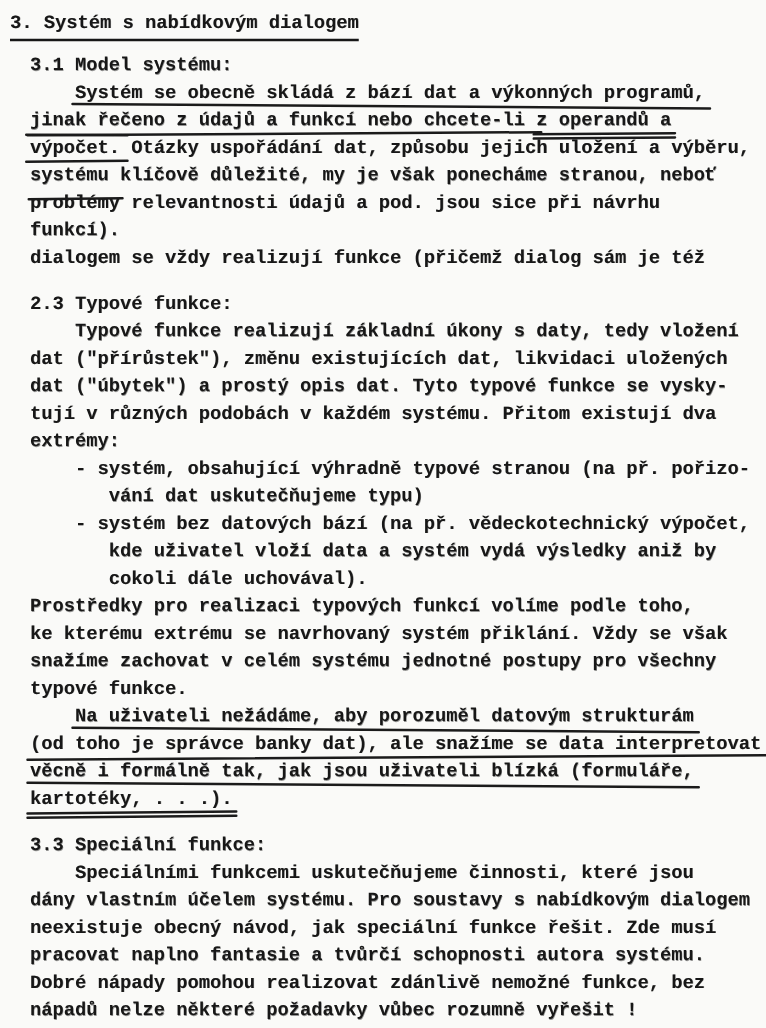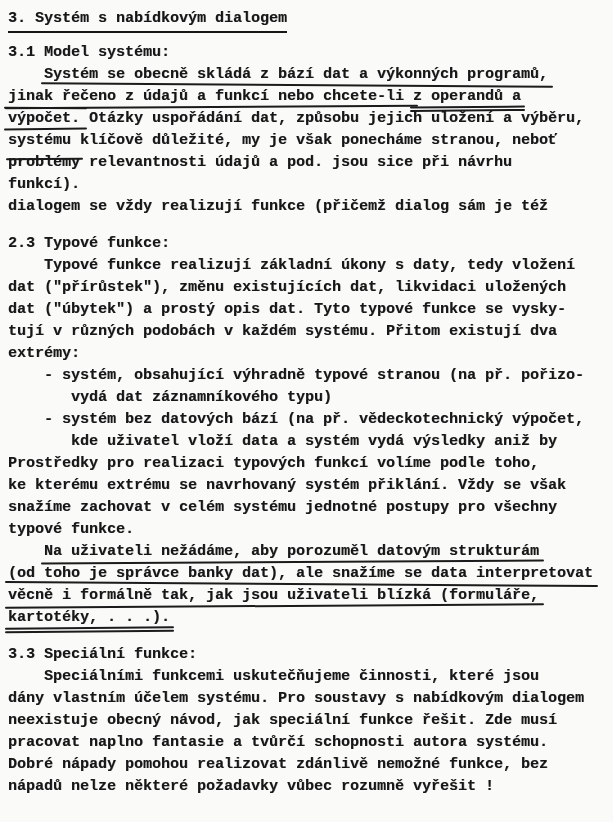--- a/index.html
+++ b/index.html
@@ -16,21 +16,21 @@
     padding: 8px 4px 0 8px;
     font-family: "Liberation Mono", "DejaVu Sans Mono", monospace;
     font-weight: 700;
     font-size: 15px;
     line-height: 22px;
     color: #171717;
     text-shadow: 0.4px 0.4px 0 rgba(25,25,25,0.45);
   }
   .block { margin: 0; }
   .block.heading { margin-bottom: 9px; }
-  .block.para { margin-bottom: 15px; }
+  .block.para { margin-bottom: 15px; margin-left: 16px; }
   .line { white-space: pre; }
   .seg { position: relative; }
 
   
   .heading-underline {
     display: inline-block;
     border-bottom: 2px solid #171717;
     padding-bottom: 1px;
   }
 
@@ -95,23 +95,24 @@
         <div class="line"><span class="seg">dialogem se vždy realizují funkce (přičemž dialog sám je též</span></div>
       </div>
       <div class="block para">
         <div class="line"><span class="seg">2.3 Typové funkce:</span></div>
         <div class="line" style="padding-left: 4ch;"><span class="seg">Typové funkce realizují základní úkony s daty, tedy vložení</span></div>
         <div class="line"><span class="seg">dat ("přírůstek"), změnu existujících dat, likvidaci uložených</span></div>
         <div class="line"><span class="seg">dat ("úbytek") a prostý opis dat. Tyto typové funkce se vysky-</span></div>
         <div class="line"><span class="seg">tují v různých podobách v každém systému. Přitom existují dva</span></div>
         <div class="line"><span class="seg">extrémy:</span></div>
         <div class="line" style="padding-left: 4ch;"><span class="seg">- systém, obsahující výhradně typové stranou (na př. pořizo-</span></div>
-        <div class="line" style="padding-left: 7ch;"><span class="seg">vydá dat záznamníkového typu)</span></div>
+        <div class="line" style="padding-left: 7ch;"><span class="seg">vání dat uskutečňujeme typu)</span></div>
         <div class="line" style="padding-left: 4ch;"><span class="seg">- systém bez datových bází (na př. vědeckotechnický výpočet,</span></div>
         <div class="line" style="padding-left: 7ch;"><span class="seg">kde uživatel vloží data a systém vydá výsledky aniž by</span></div>
+        <div class="line" style="padding-left: 7ch;"><span class="seg">cokoli dále uchovával).</span></div>
         <div class="line"><span class="seg">Prostředky pro realizaci typových funkcí volíme podle toho,</span></div>
         <div class="line"><span class="seg">ke kterému extrému se navrhovaný systém přiklání. Vždy se však</span></div>
         <div class="line"><span class="seg">snažíme zachovat v celém systému jednotné postupy pro všechny</span></div>
         <div class="line"><span class="seg">typové funkce.</span></div>
         <div class="line" style="padding-left: 4ch;"><span class="seg hu">Na uživateli nežádáme, aby porozuměl datovým strukturám</span></div>
         <div class="line"><span class="seg hu">(od toho je správce banky dat), ale snažíme se data interpretovat</span></div>
         <div class="line"><span class="seg hu">věcně i formálně tak, jak jsou uživateli blízká (formuláře,</span></div>
         <div class="line"><span class="seg hu2">kartotéky, . . .).</span></div>
       </div>
       <div class="block para">

